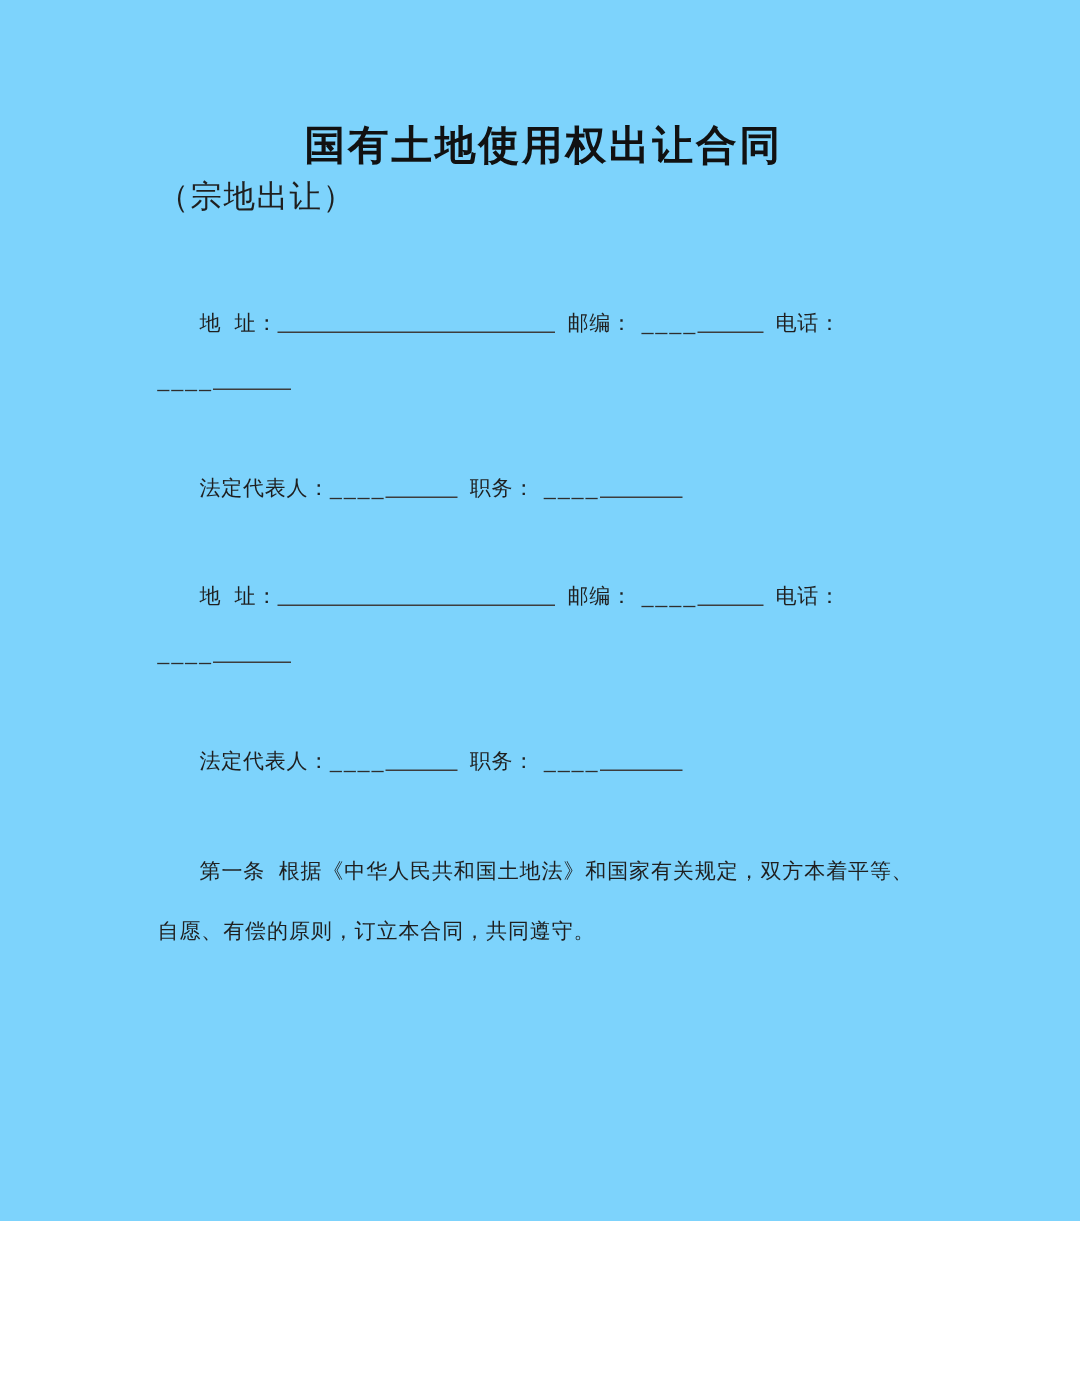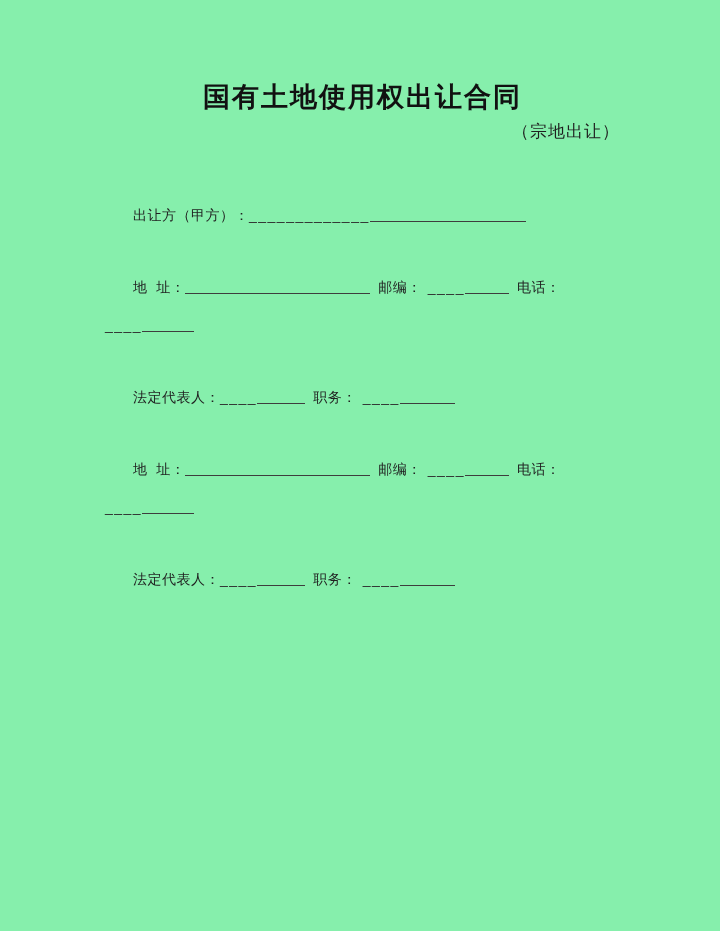--- a/index.html
+++ b/index.html
@@ -3,41 +3,41 @@
 <meta charset="utf-8">
 <style>
   html, body {
     margin: 0;
     padding: 0;
     background: #ffffff;
   }
   .page {
     position: relative;
     width: 720px;
-    height: 931px;
+    height: 814px;
     box-sizing: border-box;
-    background: #86efac;
+    background: #7dd3fc;
     padding: 80px 100px 0 105px;
     font-family: "Liberation Sans", sans-serif;
     color: #1f1f1f;
     overflow: hidden;
   }
   .doc-title {
     margin: 0;
     text-align: center;
     font-size: 27px;
     font-weight: bold;
     line-height: 34px;
     letter-spacing: 2px;
     color: #111111;
   }
   .doc-subtitle {
     margin: 6px 0 0 0;
-    text-align: right;
-    font-size: 17px;
+    text-align: left;
+    font-size: 21px;
     font-weight: normal;
     line-height: 24px;
     letter-spacing: 1px;
     color: #1f1f1f;
   }
   .fields {
     margin-top: 52px;
   }
   .field-line {
     margin: 0 0 34px 0;
@@ -82,29 +82,29 @@
 <body>
 
 <div class="page">
 
   <h1 class="doc-title">国有土地使用权出让合同</h1>
   <h2 class="doc-subtitle">（宗地出让）</h2>
 
   <div class="fields">
 
     <section>
-      <p class="field-line"><span class="field-label">出让方（甲方）：</span><span class="dashes">_____________</span><span class="solid w-party"></span></p>
 
       <p class="field-line"><span class="field-label">地  址：</span><span class="solid w-address gap-r"></span><span class="field-label">邮编：</span><span class="dashes gap-l">____</span><span class="solid w-postal gap-r"></span><span class="field-label">电话：</span><br><span class="dashes">____</span><span class="solid w-phone"></span></p>
 
       <p class="field-line"><span class="field-label">法定代表人：</span><span class="dashes">____</span><span class="solid w-rep gap-r"></span><span class="field-label">职务：</span><span class="dashes gap-l">____</span><span class="solid w-pos"></span></p>
     </section>
 
     <section>
 
       <p class="field-line"><span class="field-label">地  址：</span><span class="solid w-address gap-r"></span><span class="field-label">邮编：</span><span class="dashes gap-l">____</span><span class="solid w-postal gap-r"></span><span class="field-label">电话：</span><br><span class="dashes">____</span><span class="solid w-phone"></span></p>
 
       <p class="field-line"><span class="field-label">法定代表人：</span><span class="dashes">____</span><span class="solid w-rep gap-r"></span><span class="field-label">职务：</span><span class="dashes gap-l">____</span><span class="solid w-pos"></span></p>
     </section>
 
+    <p class="article">第一条  根据《中华人民共和国土地法》和国家有关规定，双方本着平等、自愿、有偿的原则，订立本合同，共同遵守。</p>
 
   </div>
 </div>
 
 </body></html>

